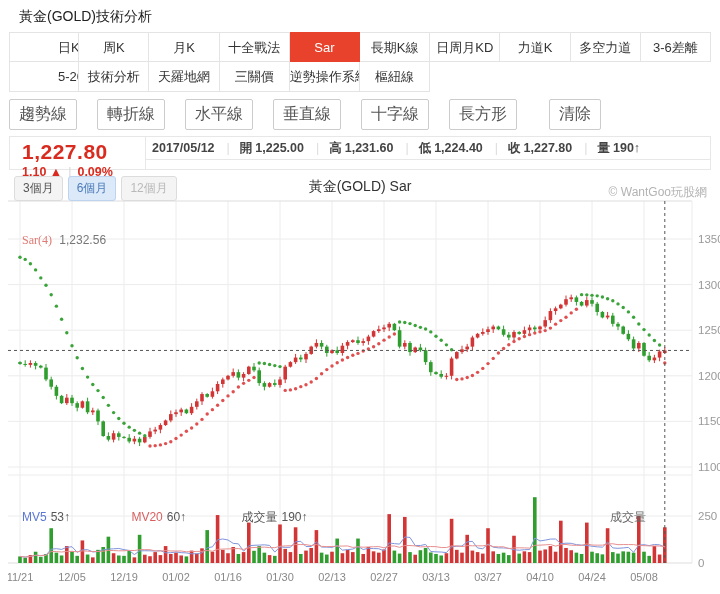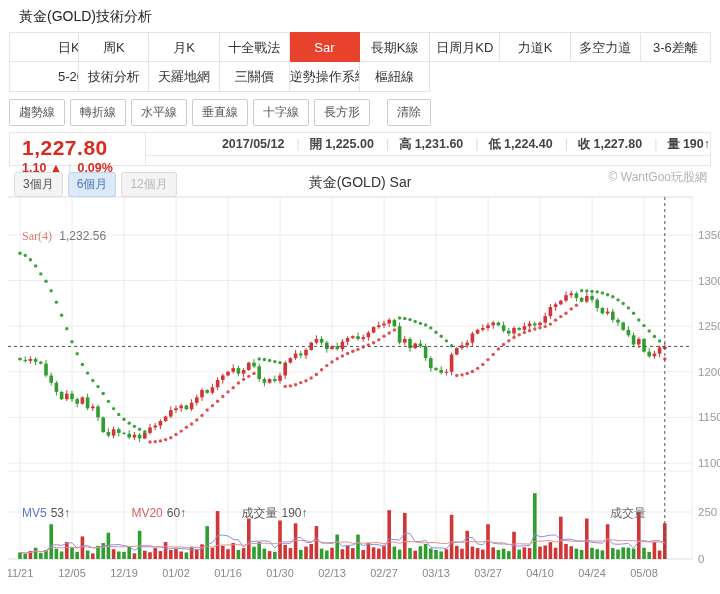--- a/index.html
+++ b/index.html
@@ -17,53 +17,53 @@
     color: #333; background: #fff; border: 1px solid #e4e4e4; border-left: 0;
     cursor: pointer; white-space: nowrap; overflow: hidden;
   }
   .tab.first { border-left: 1px solid #e4e4e4; padding-left: 48px; }
   .tab-row.r2 .tab { border-top: 0; }
   .tab.active { background: #e8422c; border-color: #e8422c; color: #fff; }
   .tab.empty { border: 0; background: transparent; cursor: default; }
   
   .tools { display: flex; align-items: center; margin: 7px 9px 6px 9px; }
   .tool-btn {
-    font-size: 12px; color: #555; background: #fff;
+    font-size: 16px; color: #555; background: #fff;
     border: 1px solid #ccc; border-radius: 2px;
-    padding: 4px 9px; margin-right: 5px; cursor: pointer;
+    padding: 4px 9px; margin-right: 20px; cursor: pointer;
   }
   .tool-btn.clear { margin-left: 12px; }
   
   .quote {
     margin: 0 9px; border: 1px solid #e7e7e7; display: flex; height: 34px;
   }
   .quote-left { width: 136px; border-right: 1px solid #e7e7e7; padding: 3px 0 0 12px; }
   .q-price { color: #d92b1f; font-size: 21px; font-weight: bold; letter-spacing: 0.5px; }
   .q-change { color: #d92b1f; font-size: 12.5px; font-weight: bold; margin-top: 1px; }
   .q-change .sep { color: #d8d8d8; font-weight: normal; padding: 0 6px; }
   .quote-right { flex: 1; }
   .info-row {
     height: 23px; border-bottom: 1px solid #e7e7e7; display: flex;
-    align-items: center; font-size: 12.5px; color: #444; padding-left: 6px; justify-content: flex-end;
+    align-items: center; font-size: 12.5px; color: #444; padding-left: 6px;
   }
   .info-item { font-weight: bold; white-space: nowrap; }
   .info-item .lbl { font-weight: bold; margin-right: 3px; }
   .info-sep { color: #ddd; margin: 0 10px 0 12px; font-weight: normal; }
   
   .chart-wrap { position: relative; margin-top: 3px; height: 424px; }
   .chart-head { position: relative; height: 26px; }
   .periods { position: absolute; left: 14px; top: 3px; display: flex; }
   .period-btn {
     font-size: 12px; padding: 3px 8px; margin-right: 5px; border-radius: 3px;
     background: #f4f4f4; border: 1px solid #dcdcdc; color: #555; cursor: pointer;
   }
   .period-btn.active { background: #dbe9f9; border-color: #bcd4ee; color: #4d7cb8; }
   .period-btn.disabled { color: #b9b9b9; }
   .chart-title { text-align: center; font-size: 14px; color: #333; line-height: 26px; }
-  .watermark { position: absolute; right: 13px; top: 0; font-size: 12px; color: #b3b3b3; }
+  .watermark { position: absolute; right: 13px; top: 11px; font-size: 12px; color: #b3b3b3; }
   .sar-legend { position: absolute; left: 22px; top: 60px; font-size: 12px; }
   .sar-name { color: #e07a72; font-family: Liberation Serif, serif; }
   .sar-val { color: #777; margin-left: 4px; }
   .vol-legend { position: absolute; left: 22px; top: 336px; font-size: 12px; color: #555; }
   .vol-legend span { margin-right: 4px; }
   .mv5-name { color: #5b77d6; }
   .mv20-name { color: #d95f5f; margin-left: 54px; }
   .vol-name { margin-left: 48px; }
   .vol-right { position: absolute; right: 74px; top: 336px; font-size: 12px; color: #666; }
   svg { display: block; }

